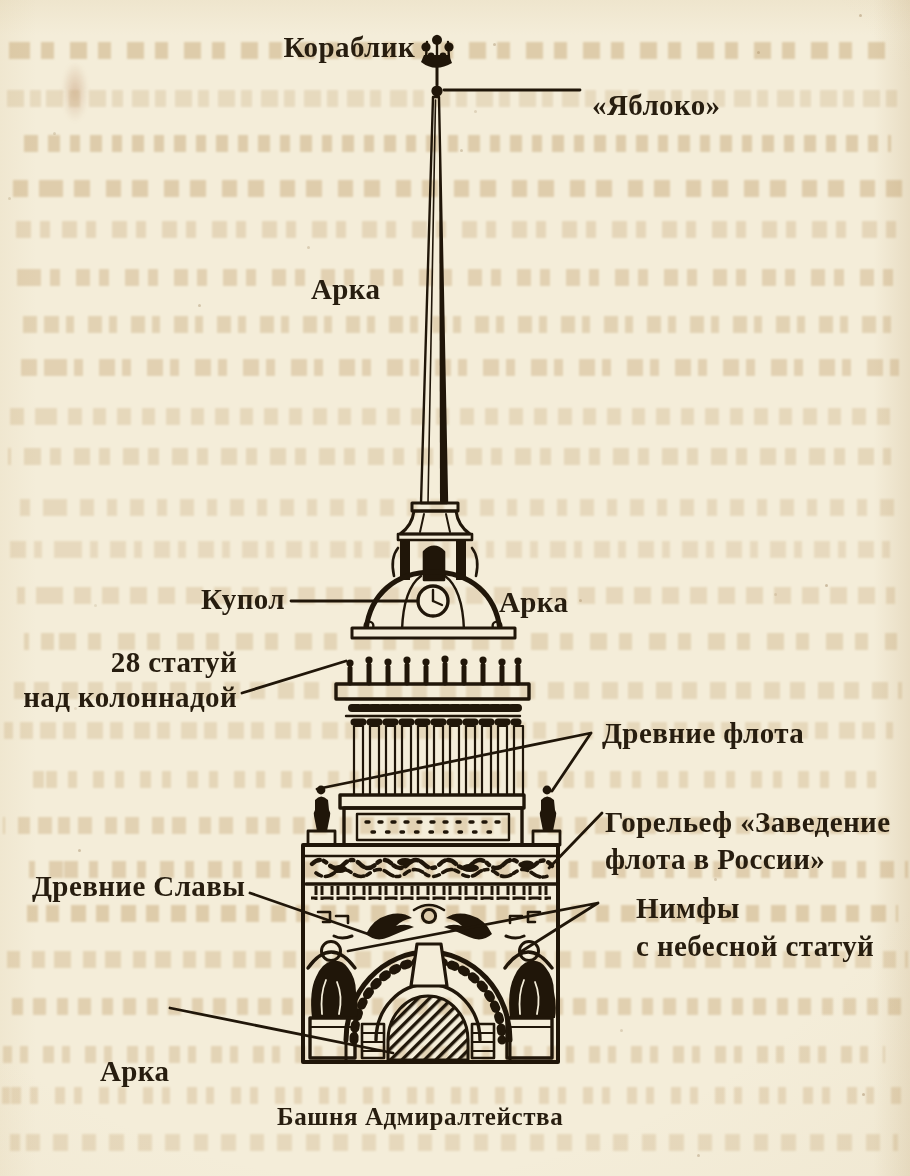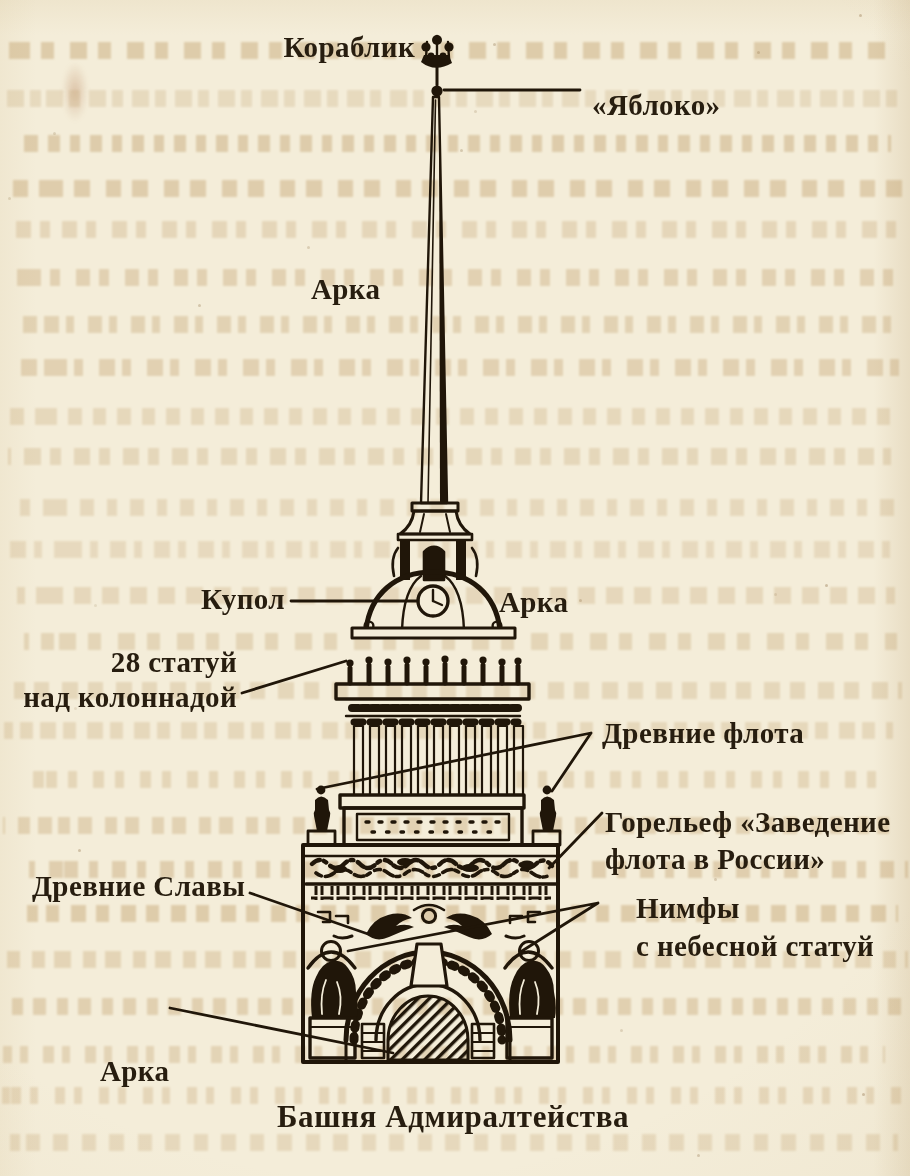--- a/index.html
+++ b/index.html
@@ -24,21 +24,21 @@
     background:radial-gradient(closest-side, rgba(164,96,50,.30), rgba(164,96,50,0));
     filter:blur(2px);z-index:1;}
   
   .ghost-line{position:absolute;height:17px;filter:blur(1.1px);pointer-events:none;z-index:1;}
   
   .lbl{
     position:absolute;color:#271d0f;font-weight:700;font-size:29px;line-height:35px;
     white-space:nowrap;z-index:6;letter-spacing:.4px;
   }
   .lbl.right{text-align:right;}
-  #caption{font-size:31px;letter-spacing:.6px;}
+  #caption{font-size:25px;letter-spacing:.6px;}
   #drawing{position:absolute;left:0;top:0;z-index:5;}
 </style>
 </head>
 <body>
 <div id="page">
 
   <div id="stain"></div>
   <div id="ghost">
       <div class="ghost-line" style="top: 41.5823px; left: 8.97794px; right: 13.5573px; opacity: 0.497985; background: repeating-linear-gradient(90deg, rgb(201, 171, 124) 0px, rgb(201, 171, 124) 17px, transparent 17px, transparent 28px, rgb(201, 171, 124) 28px, rgb(201, 171, 124) 41px, transparent 41px, transparent 57px) 4px 0px;"></div>
       <div class="ghost-line" style="top: 89.5842px; left: 6.28901px; right: 4.83387px; opacity: 0.278718; background: repeating-linear-gradient(90deg, rgb(201, 171, 124) 0px, rgb(201, 171, 124) 17px, transparent 17px, transparent 23px, rgb(201, 171, 124) 23px, rgb(201, 171, 124) 34px, transparent 34px, transparent 43px) 40px 0px;"></div>

